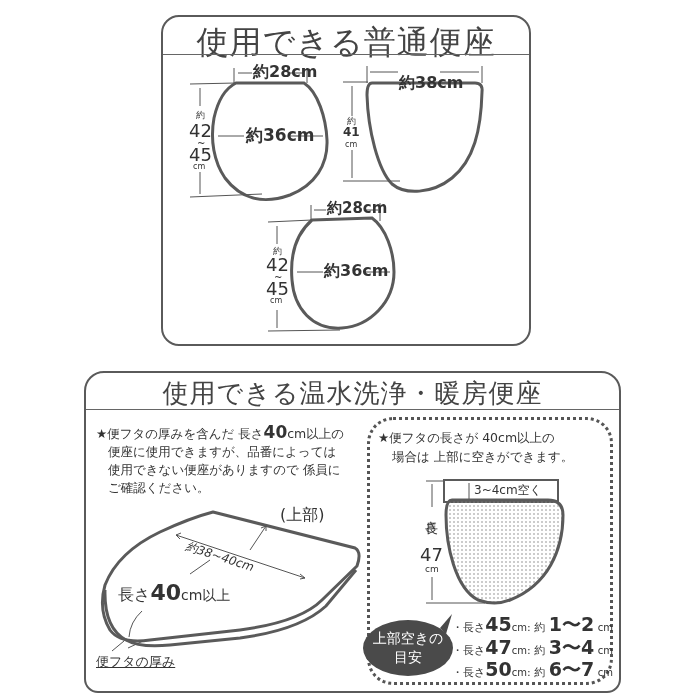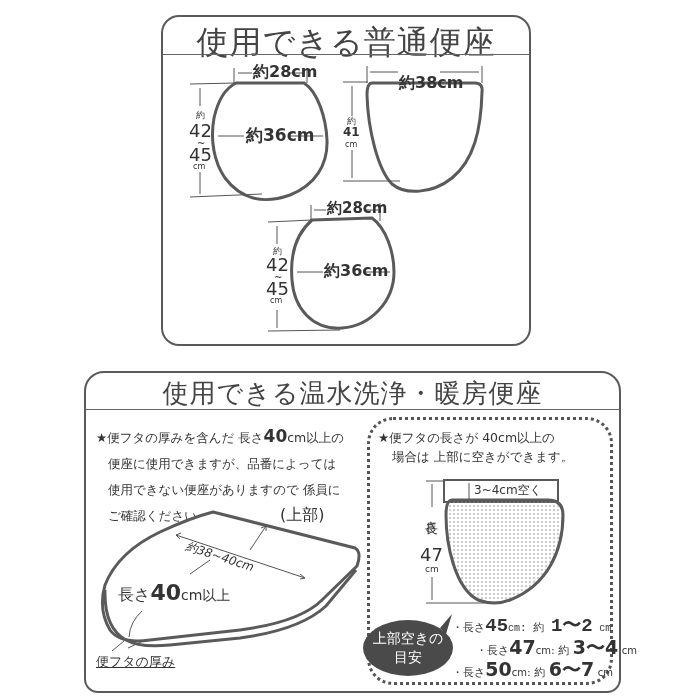--- a/index.html
+++ b/index.html
@@ -9,21 +9,21 @@
   .frame-top { left:161px; top:15px; width:366px; height:327px; border-radius:18px 18px 18px 18px; }
   .frame-bot { left:84px; top:371px; width:533px; height:318px; border-radius:20px 20px 14px 14px; }
   .title { position:absolute; left:0; right:0; text-align:center; color:#444; letter-spacing:1px; }
   .frame-top .title { top:4px; font-size:32px; }
   .frame-bot .title { top:3px; font-size:26px; }
   .title-rule { position:absolute; left:0; right:0; height:0; border-top:1.5px solid #666; }
   .frame-top .title-rule { top:37px; }
   .frame-bot .title-rule { top:36px; }
   svg { position:absolute; left:0; top:0; overflow:visible; }
   .lbl { position:absolute; color:#333; white-space:nowrap; line-height:1; }
-  .note { position:absolute; font-size:12.5px; line-height:26px; color:#333; }
+  .note { position:absolute; font-size:12.5px; line-height:18px; color:#333; }
   .note .big { font-size:17px; font-weight:bold; }
   .dotbox { position:absolute; left:367px; top:417px; width:240px; height:262px;
             border:3px dotted #555; border-radius:26px; }
   .guide-row { position:absolute; font-size:11px; color:#333; white-space:nowrap; }
   .guide-row .n { font-size:19px; font-weight:bold; }
   .guide-row .u { font-size:10px; }
   .badge { position:absolute; left:363px; top:620px; width:90px; height:56px;
            background:#4a4a4a; border-radius:50%; color:#fff; text-align:center;
            font-size:14px; line-height:19px; padding-top:9px; box-sizing:border-box; }
 </style>
@@ -157,21 +157,21 @@
 <div class="lbl" style="left:425px;top:565px;font-size:9px;">cm</div>
 
 <div class="badge">
   <div>上部空きの</div>
   <div>目安</div>
 </div>
 <svg width="700" height="700">
   <polygon points="440,628 452,614 446,634" fill="#4a4a4a"></polygon>
 </svg>
 
-<div class="guide-row" style="left:452px;top:612px;font-family:Liberation Mono, monospace;">
+<div class="guide-row" style="left:452px;top:612px;">
   <span>・長さ</span><span class="n">45</span><span class="u">cm</span><span>: 約</span> <span class="n">1</span><span class="n">〜</span><span class="n">2</span> <span class="u">cm</span>
 </div>
-<div class="guide-row" style="left:476px;top:635px;">
+<div class="guide-row" style="left:452px;top:635px;">
   <span>・長さ</span><span class="n">47</span><span class="u">cm</span><span>: 約</span> <span class="n">3</span><span class="n">〜</span><span class="n">4</span> <span class="u">cm</span>
 </div>
 <div class="guide-row" style="left:452px;top:657px;">
   <span>・長さ</span><span class="n">50</span><span class="u">cm</span><span>: 約</span> <span class="n">6</span><span class="n">〜</span><span class="n">7</span> <span class="u">cm</span>
 </div>
 
 </body></html>

